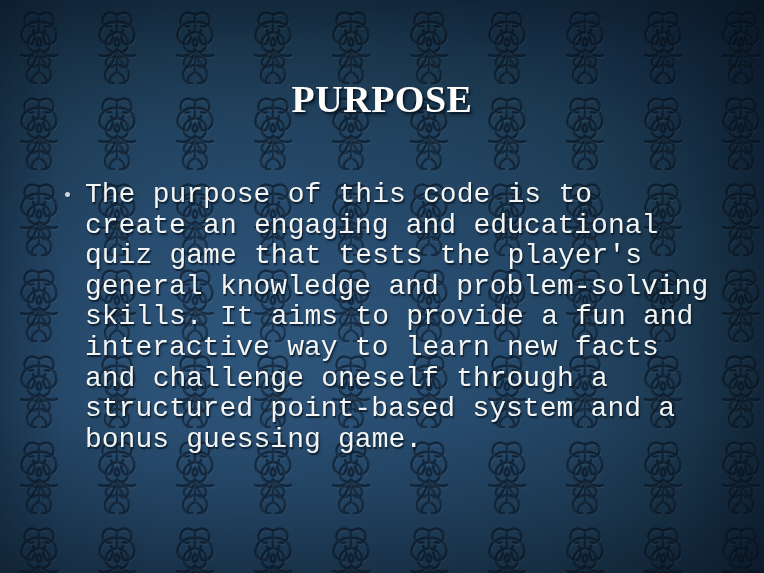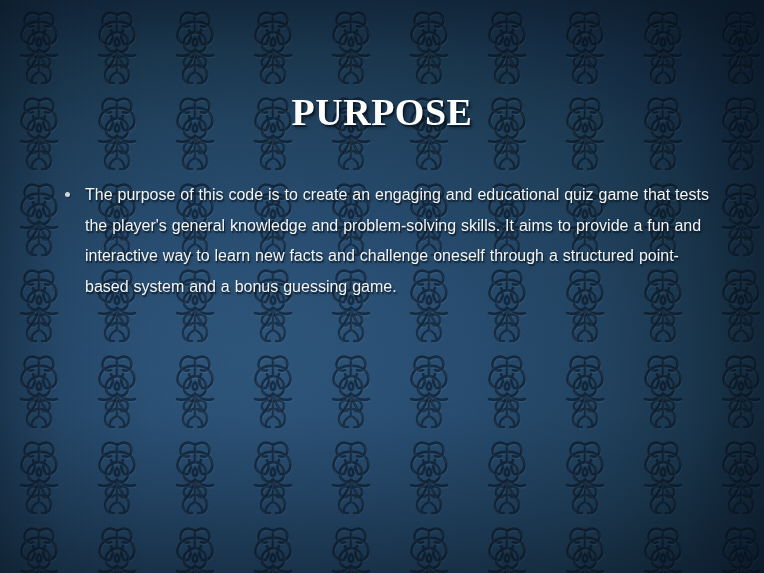--- a/index.html
+++ b/index.html
@@ -105,21 +105,20 @@
     text-align: center;
     font-size: 38px;
     font-weight: bold;
     letter-spacing: 0.5px;
     color: #fdfdfc;
     font-family: "Liberation Serif", "DejaVu Serif", serif;
     text-shadow:
       1.5px 2px 0 rgba(9,22,36,0.72),
       2.5px 3px 3px rgba(6,16,28,0.50);
     white-space: nowrap;
-    margin-top: 13px;
   }
 
   #body-block {
     position: absolute;
     left: 60px;
     top: 180px;
     width: 650px;
   }
 
   .bullet-row {
@@ -134,24 +133,24 @@
     top: 12px;
     width: 5px;
     height: 5px;
     border-radius: 50%;
     background: #cdd7de;
     box-shadow: 1px 1px 0 rgba(9,22,36,0.55);
   }
 
   .bullet-text {
     display: block;
-    font-size: 16px;
+    font-size: 28px;
     line-height: 30.6px;
     color: #f3f5f4;
-    font-family: Liberation Sans, sans-serif;
+    font-family: Liberation Mono, monospace;
     text-shadow:
       1px 1.5px 0 rgba(10,24,38,0.62),
       1.5px 2px 2.5px rgba(6,16,28,0.42);
     text-align: left;
     word-spacing: 0.5px;
   }
 </style>
 </head>
 <body>
 

